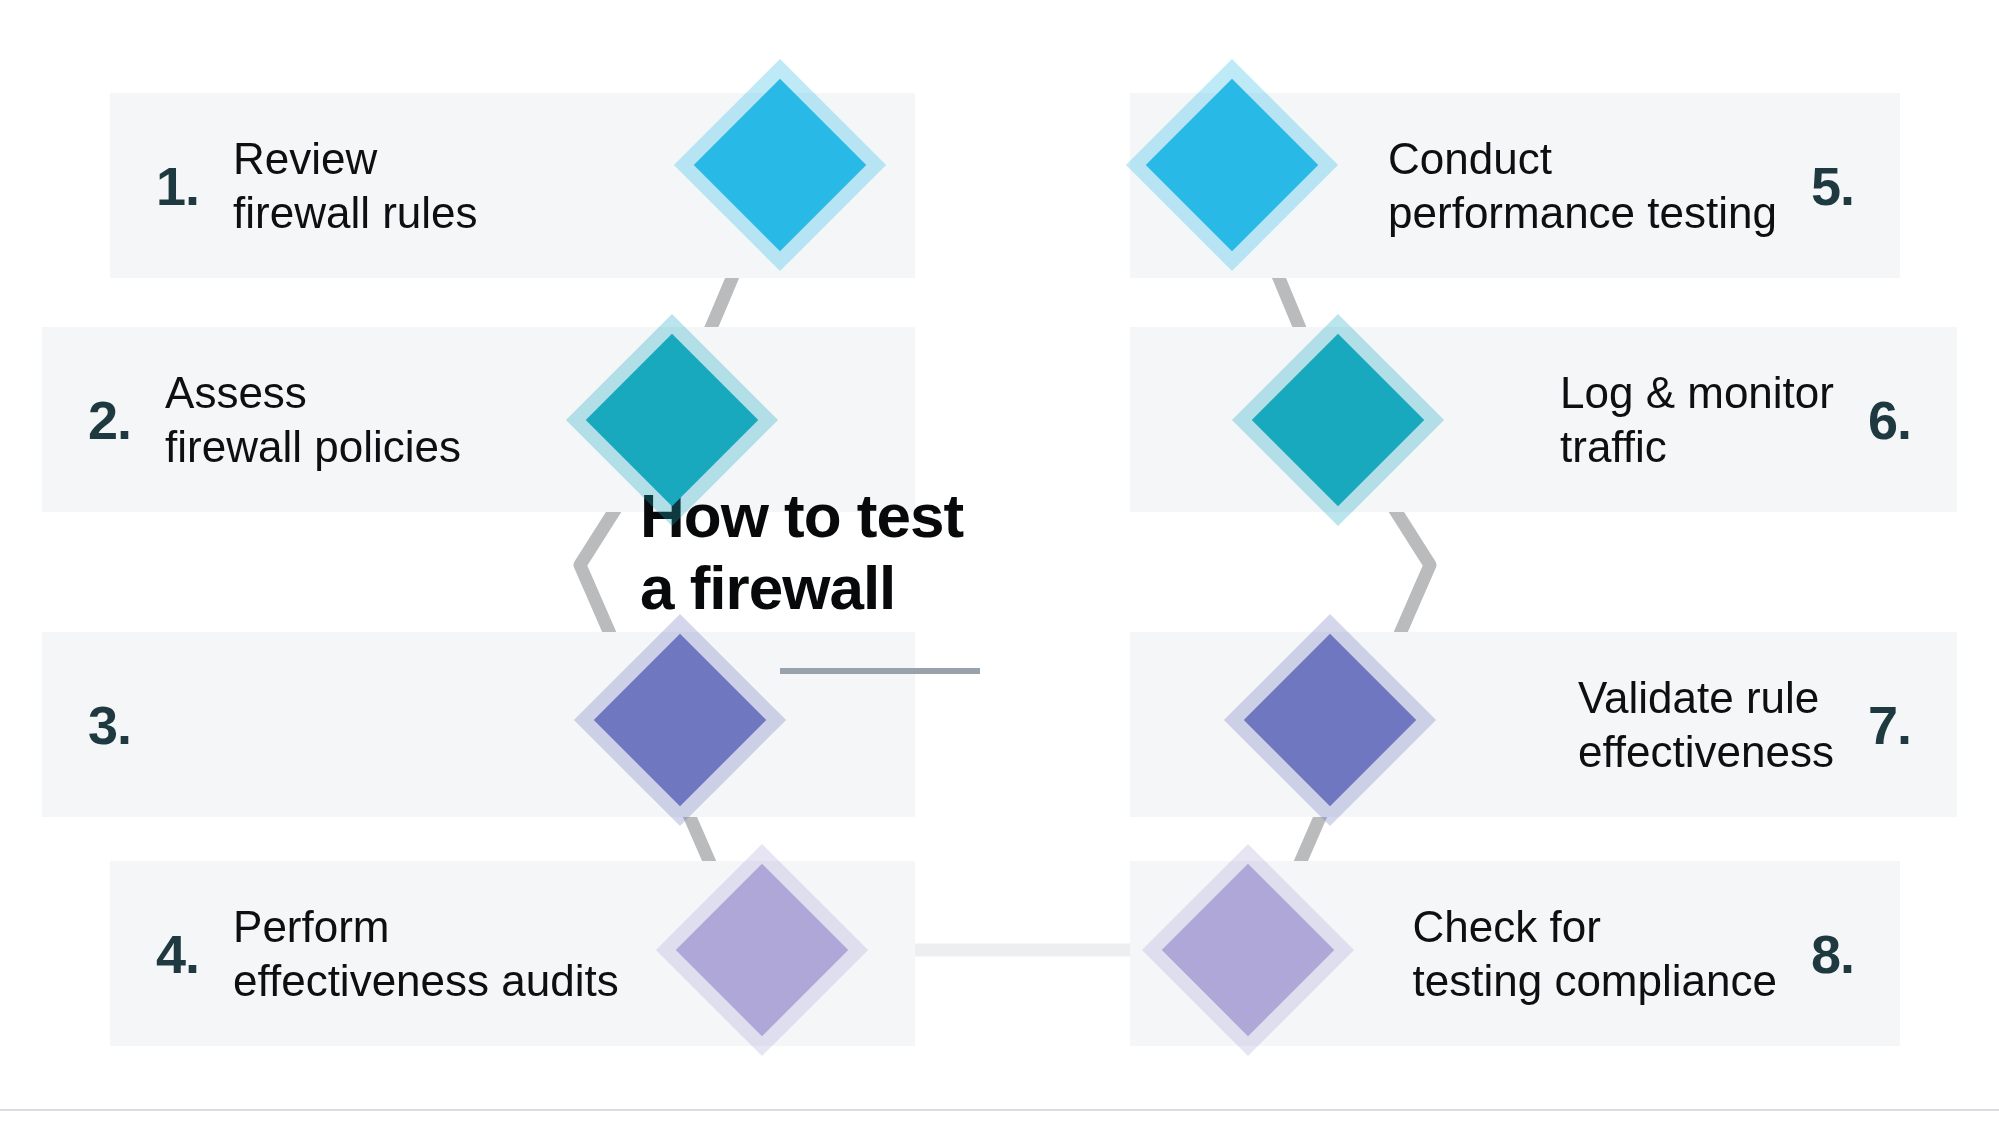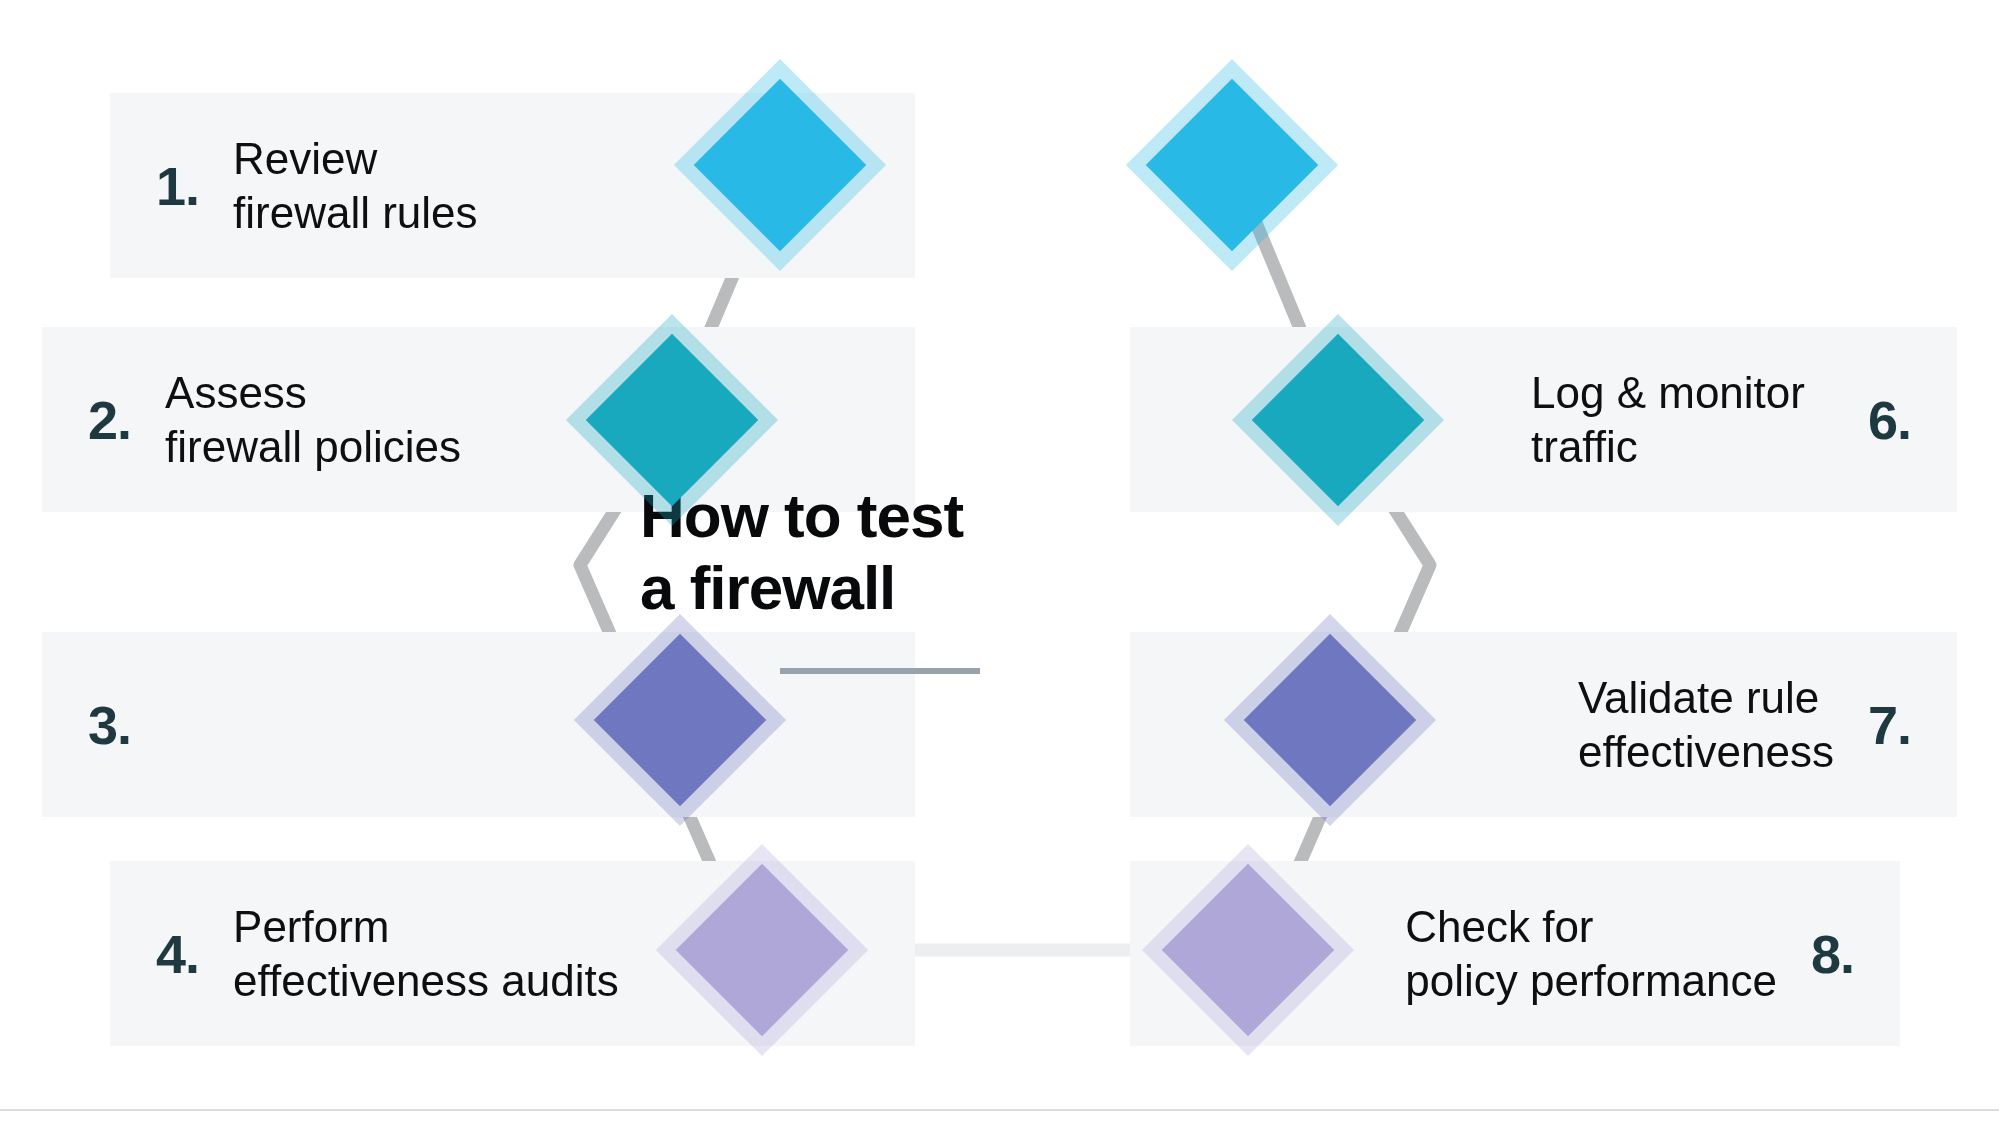--- a/index.html
+++ b/index.html
@@ -128,36 +128,41 @@
   <div class="bar left" style="left:42px;top:632px;width:873px;height:185px;">
     <span class="num">3.</span>
   </div>
 
   <div class="bar left" style="left:110px;top:861px;width:805px;height:185px;">
     <span class="num">4.</span>
     <span class="txt">Perform
 effectiveness audits</span>
   </div>
 
-
-  <div class="bar right" style="left:1130px;top:327px;width:827px;height:185px;gap:29px;">
+  <div class="bar right" style="left:1130px;top:93px;width:770px;height:185px;">
+    <span class="txt">Conduct
+performance testing</span>
+    <span class="num">5.</span>
+  </div>
+
+  <div class="bar right" style="left:1130px;top:327px;width:827px;height:185px;">
     <span class="txt">Log &amp; monitor
 traffic</span>
     <span class="num">6.</span>
   </div>
 
   <div class="bar right" style="left:1130px;top:632px;width:827px;height:185px;">
     <span class="txt">Validate rule
 effectiveness</span>
     <span class="num">7.</span>
   </div>
 
   <div class="bar right" style="left:1130px;top:861px;width:770px;height:185px;">
     <span class="txt">Check for
-policy performance</span>
+testing compliance</span>
     <span class="num">8.</span>
   </div>
 
   <div class="center">
     <h1>How to test
 a firewall</h1>
     <div class="rule"></div>
   </div>
 
   <div class="dia" style="left:780px;top:165px;width:0;height:0;">

